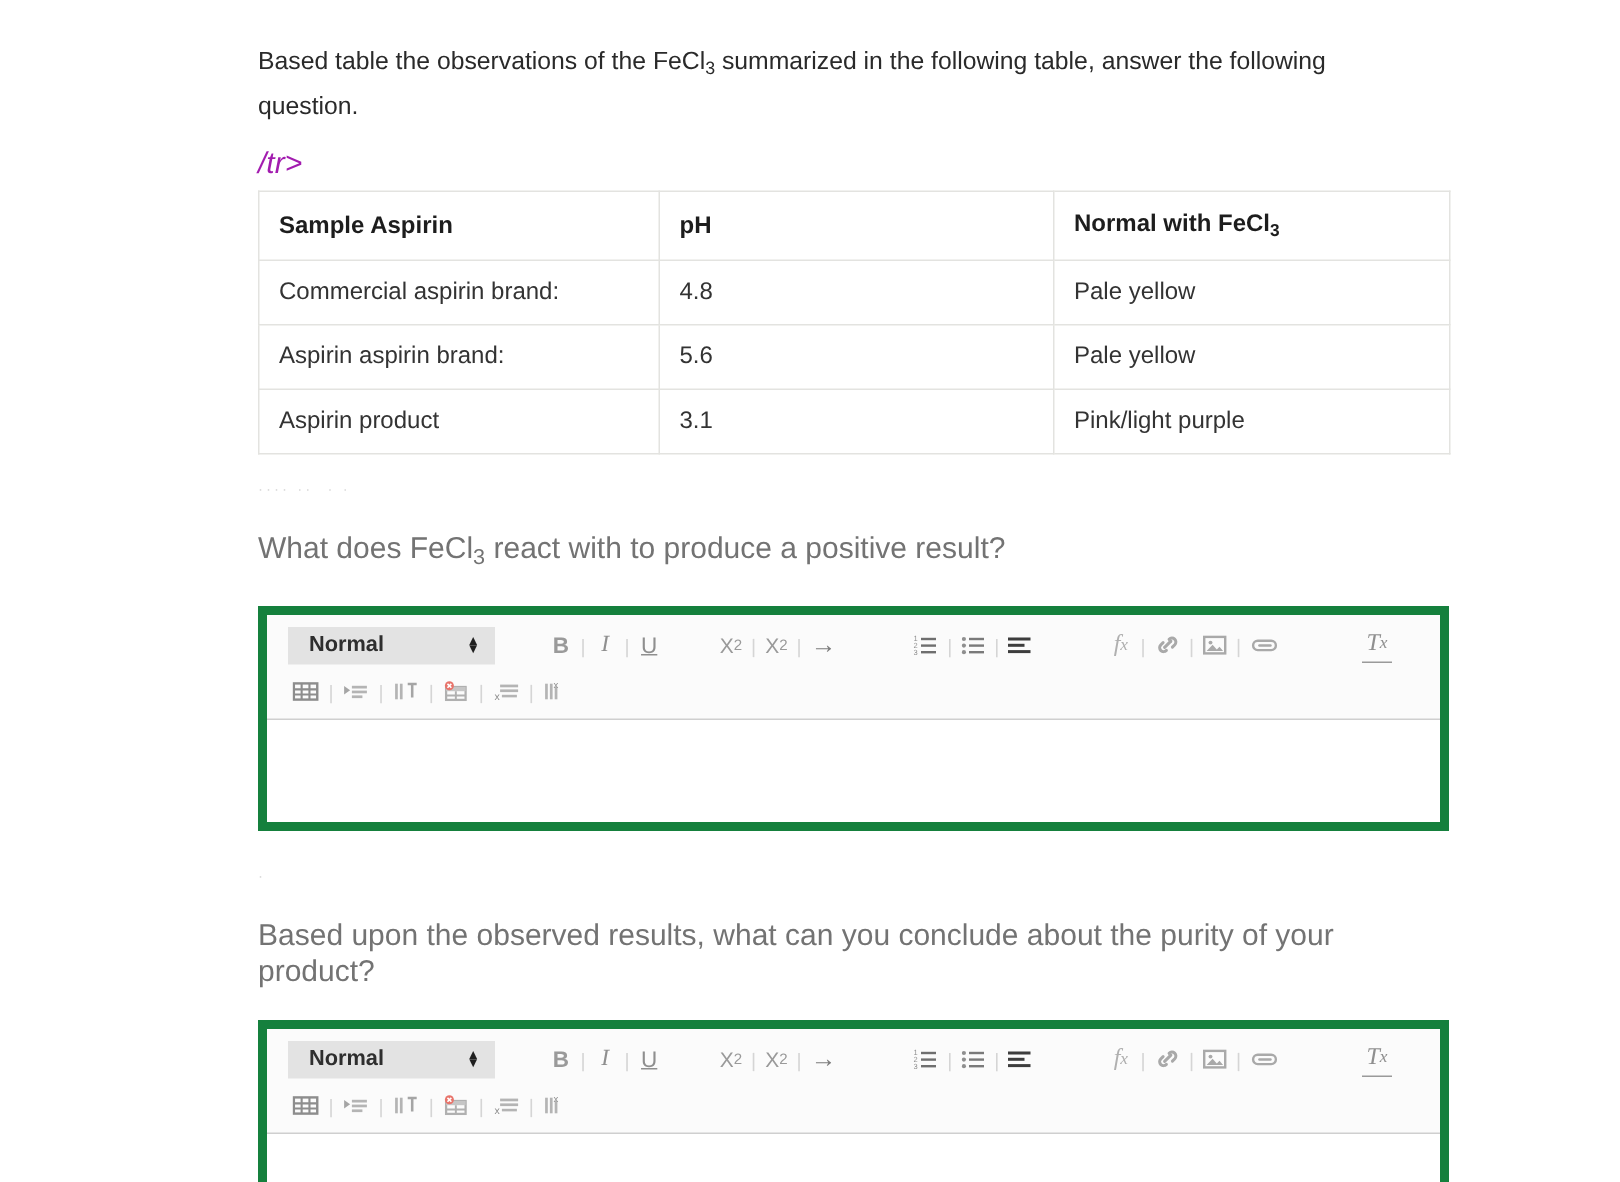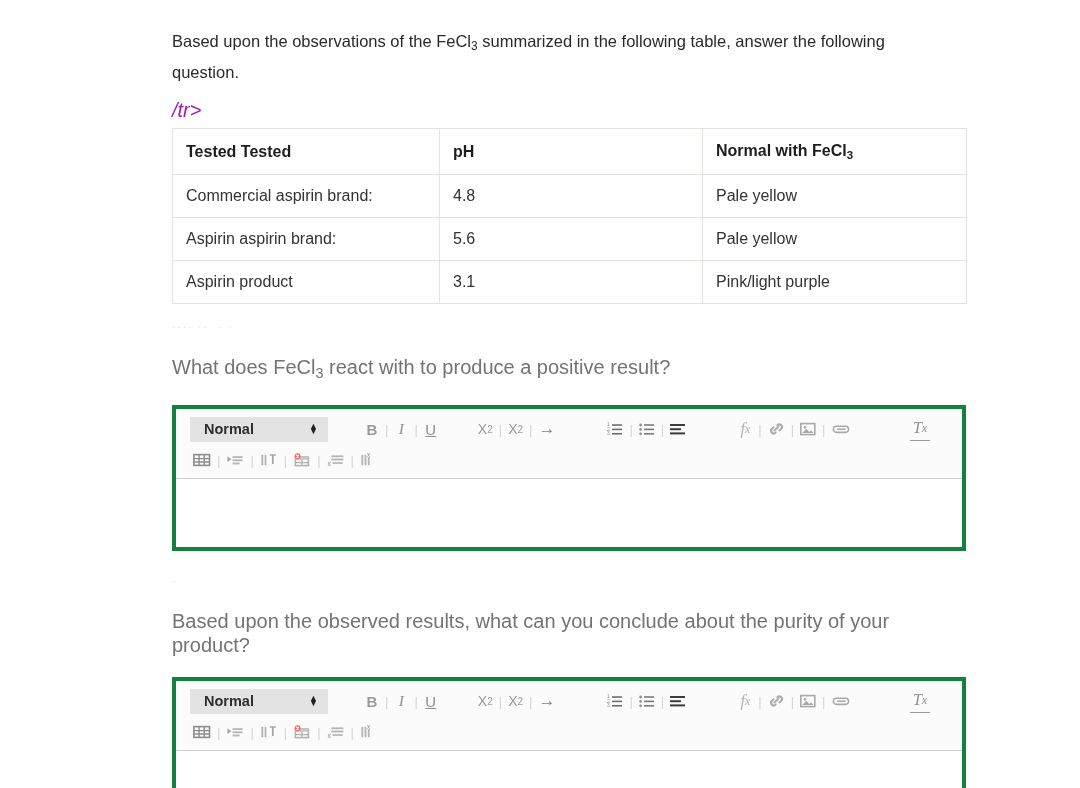--- a/index.html
+++ b/index.html
@@ -80,21 +80,21 @@
 
   
   .prompt {
     font-size: 20px;
     color: #737373;
     line-height: 24px;
   }
 
   
   .editor {
-    border: 4px solid #15803d;
+    border: 6px solid #15803d;
     background: #ffffff;
     width: 794px;
     margin-top: 11px;
   }
   .toolbar {
     background: #fbfbfb;
     border-bottom: 1px solid #cfcfcf;
     padding: 7px 10px 5px 10px;
   }
   .trow {
@@ -173,33 +173,33 @@
     background: #ffffff;
   }
   .ebody.tall { height: 66px; }
 </style>
 </head>
 <body>
 
 <div class="page">
   <div class="content">
 
-    <p class="intro"><span>Based upon the observations of the </span><span><span>FeCl</span><sub>3</sub></span><span> summarized in the following table, answer the following question.</span></p>
+    <p class="intro"><span>Based table the observations of the </span><span><span>FeCl</span><sub>3</sub></span><span> summarized in the following table, answer the following question.</span></p>
 
     <div class="stray">/tr&gt;</div>
 
     <table class="obs">
       <colgroup>
           <col class="c1">
           <col class="c2">
           <col class="c3">
         </colgroup>
       <thead>
         <tr>
-          <th>Tested Tested</th>
+          <th>Sample Aspirin</th>
           <th>pH</th>
           <th><span>Normal with FeCl</span><sub>3</sub></th>
         </tr>
       </thead>
       <tbody>
         <tr>
           <td>Commercial aspirin brand:</td>
           <td>4.8</td>
           <td>Pale yellow</td>
         </tr>

